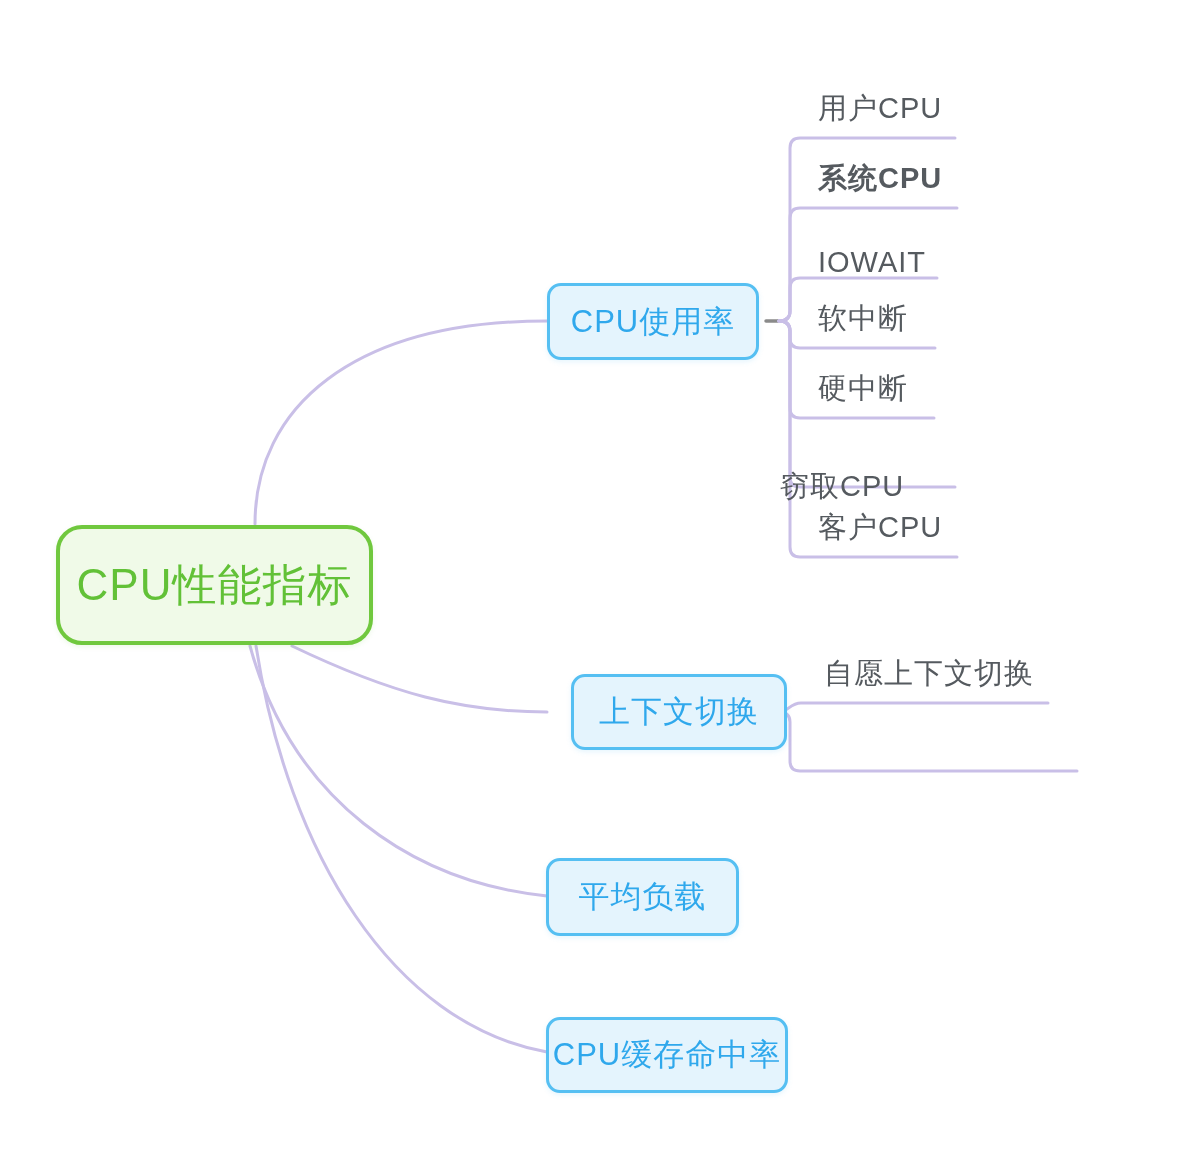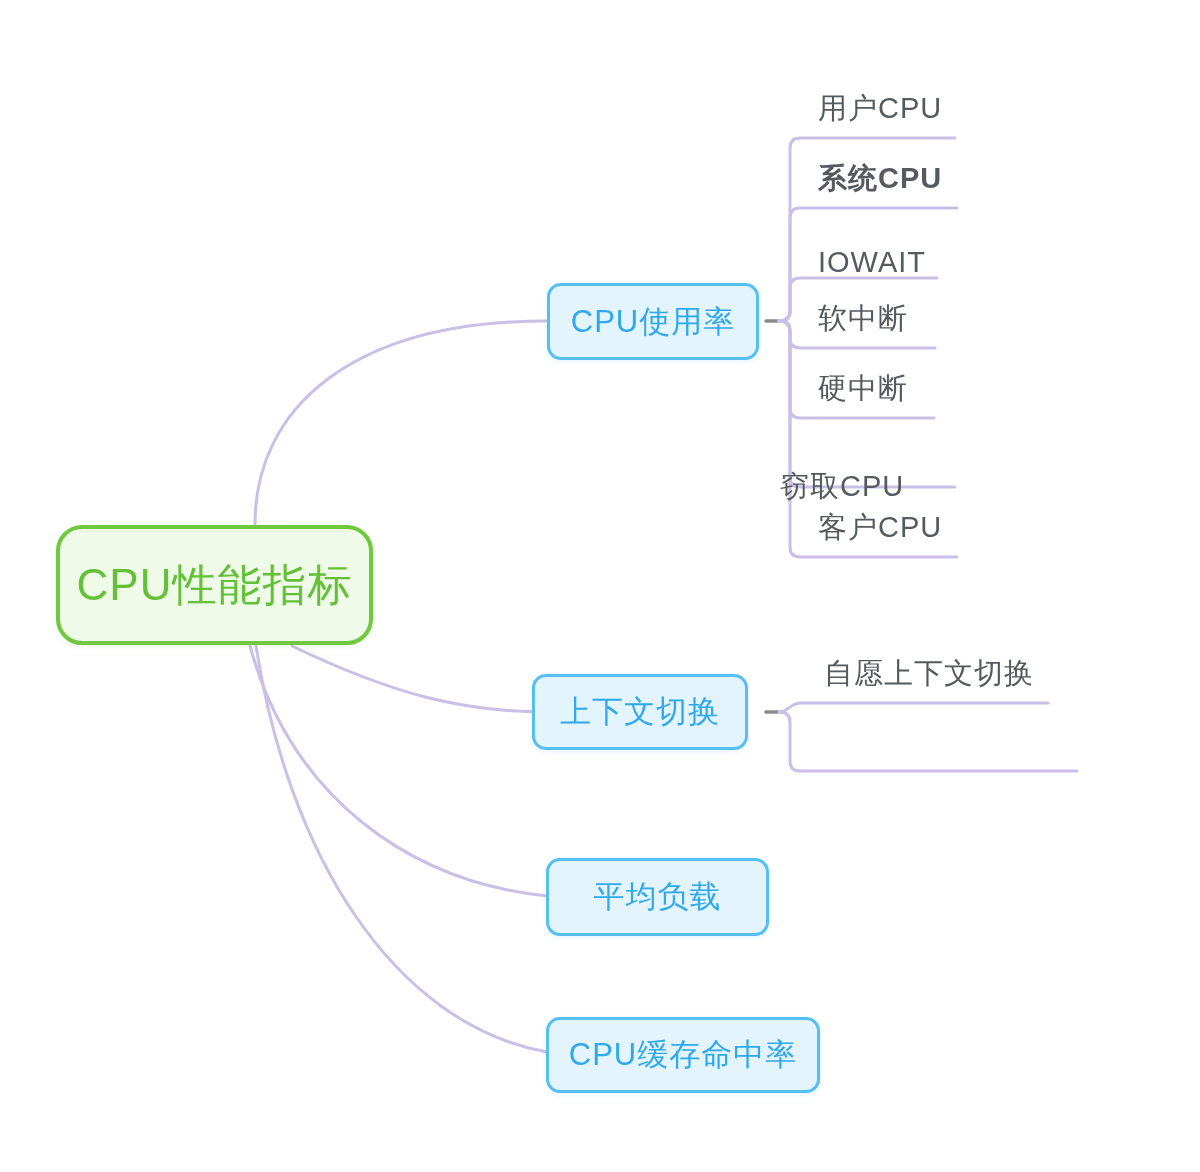--- a/index.html
+++ b/index.html
@@ -26,23 +26,23 @@
   }
   .branch-node{
     background:var(--branch_fill,#e4f4fd);
     border:3px solid var(--branch_border,#55bff2);
     border-radius:14px;
     color:var(--branch_text,#2fa8ec);
     font-size:31px;letter-spacing:1px;
     box-shadow:0 2px 5px rgba(85,191,242,0.15);
   }
   .b1{left:547px;top:283px;width:212px;height:77px;}
-  .b2{left:532px;top:674px;width:216px;height:76px;}
-  .b3{left:546px;top:858px;width:223px;height:78px;}
-  .b4{left:546px;top:1017px;width:274px;height:76px;}
+  .b2{left:571px;top:674px;width:216px;height:76px;}
+  .b3{left:546px;top:858px;width:193px;height:78px;}
+  .b4{left:546px;top:1017px;width:242px;height:76px;}
   .child-label{
     position:absolute;height:40px;line-height:40px;
     color:var(--child_text,#555a5f);
     font-size:29px;letter-spacing:1px;white-space:nowrap;cursor:pointer;
   }
 </style>
 </head>
 <body>
 
 <div class="canvas">

